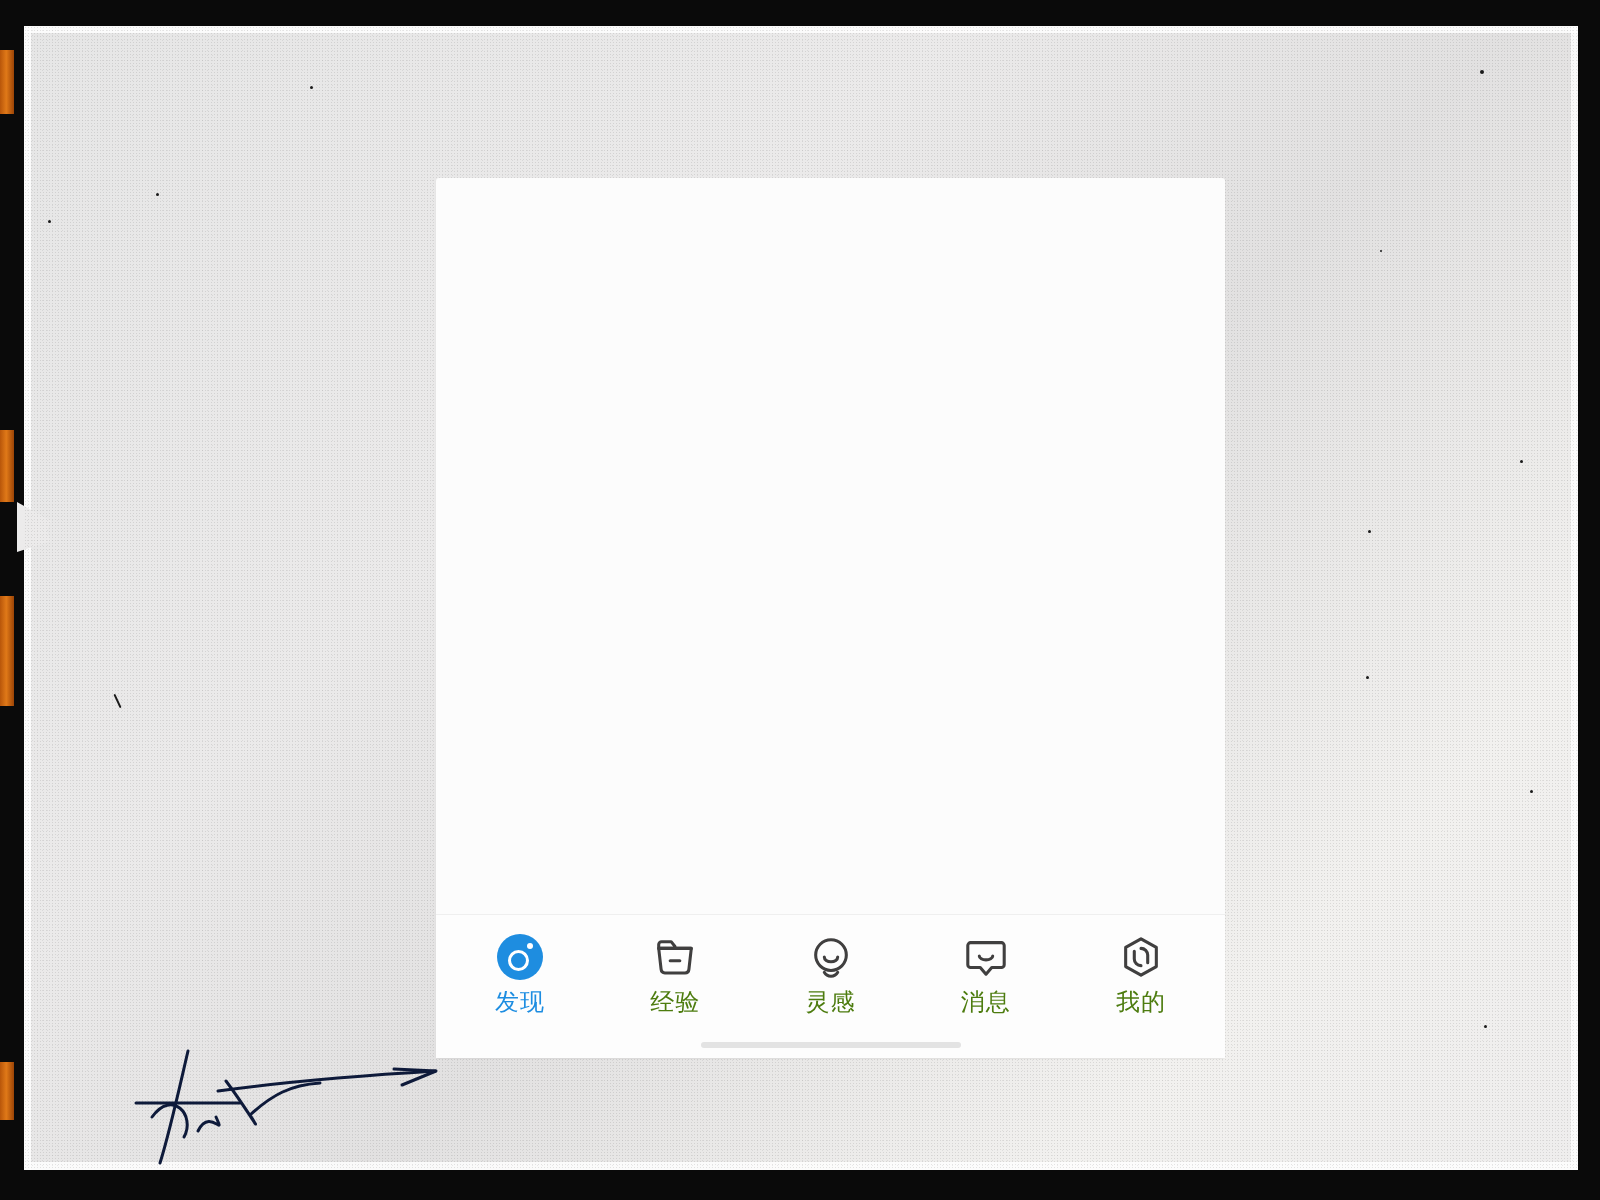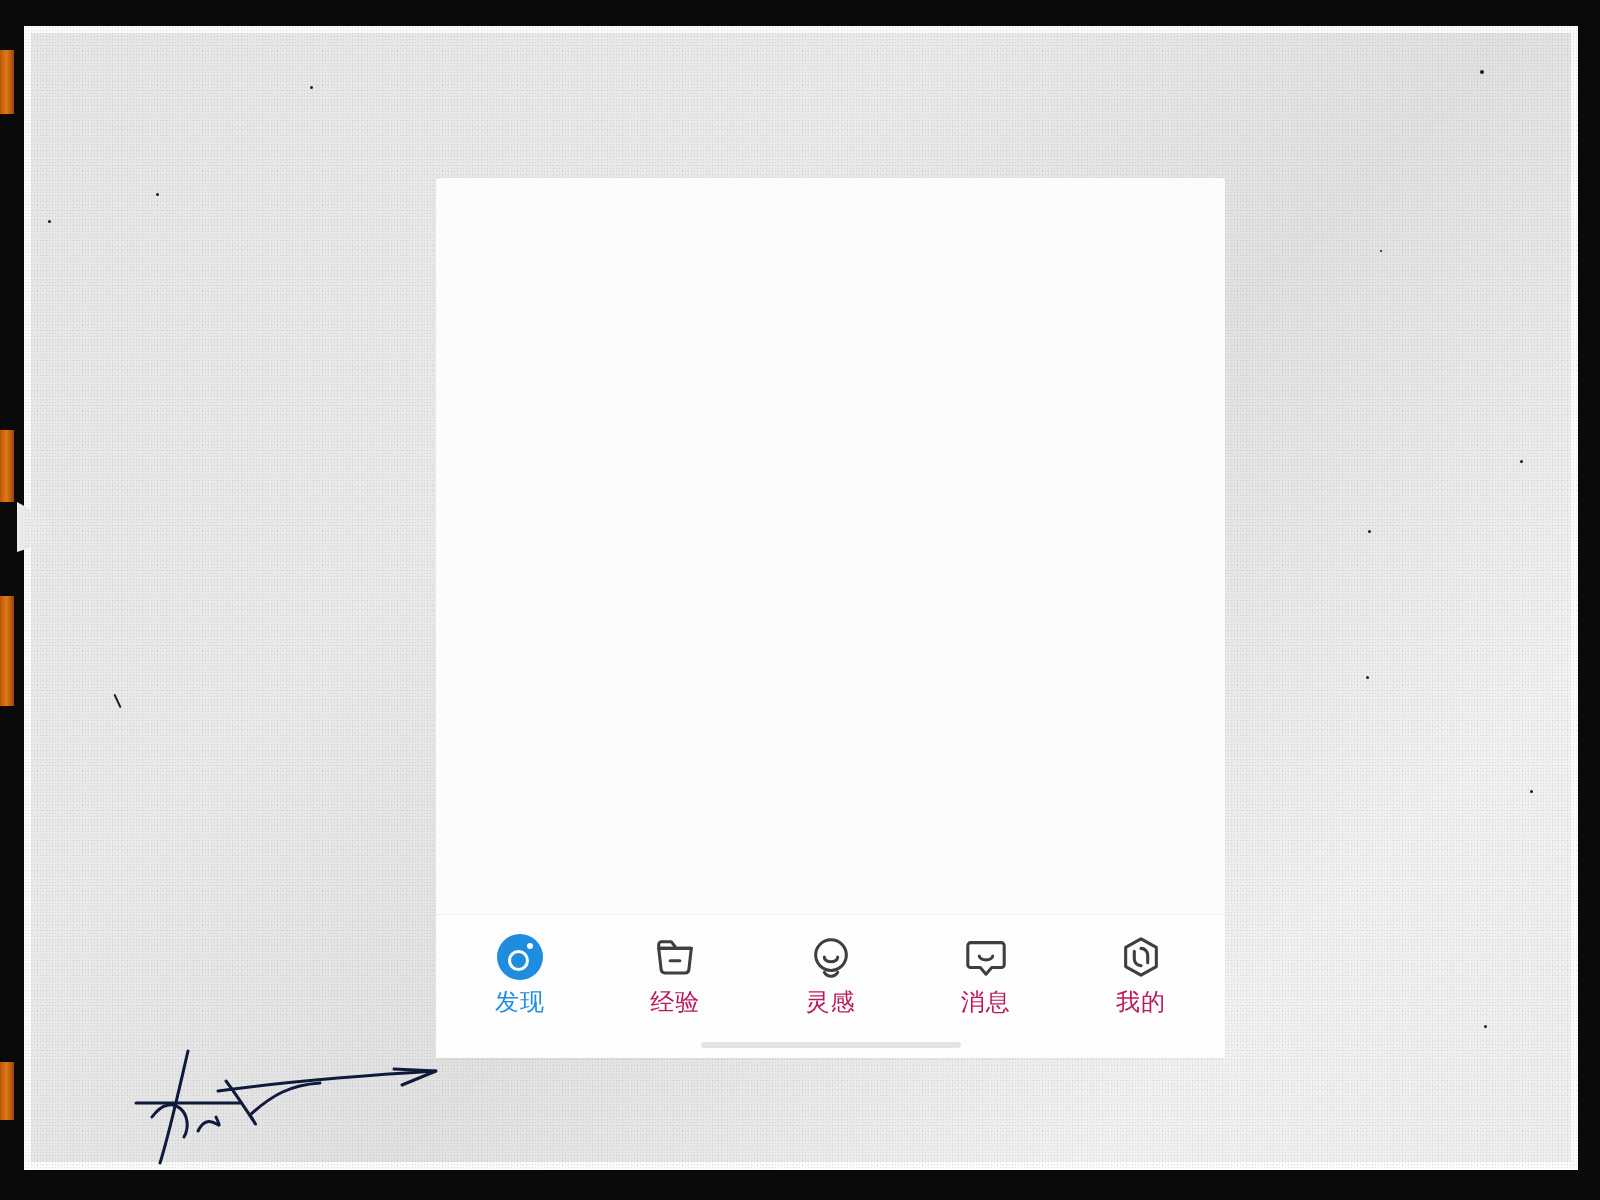--- a/index.html
+++ b/index.html
@@ -67,21 +67,21 @@
   .tabbar{
     position:absolute;left:0;right:0;bottom:0;height:144px;
     border-top:1px solid #efefef;background:#fdfdfd;
     display:flex;justify-content:space-between;align-items:flex-start;
     padding:19px 42px 0 42px;box-sizing:border-box;
   }
   .home-indicator{position:absolute;left:50%;bottom:10px;transform:translateX(-50%);
     width:260px;height:6px;border-radius:4px;background:#e3e3e3;}
   .tab{
     width:84px;display:flex;flex-direction:column;align-items:center;gap:10px;
-    cursor:pointer;user-select:none;color:#be185d;
+    cursor:pointer;user-select:none;color:#4d7c0f;
   }
   .tab .icon{width:46px;height:46px;display:flex;align-items:center;justify-content:center;}
   .tab .label{font-size:24px;line-height:1;letter-spacing:1px;}
   .tab.active{color:#1e8de0;}
   .tab.active .label{color:#1d8de1;}
   
   .discover-circ{width:46px;height:46px;border-radius:50%;background:#1e8de0;position:relative;}
   .discover-circ::before{content:"";position:absolute;width:15px;height:15px;border:3px solid #fff;border-radius:50%;
     left:11px;top:16px;}
   .discover-circ::after{content:"";position:absolute;width:6px;height:6px;background:#fff;border-radius:50%;

